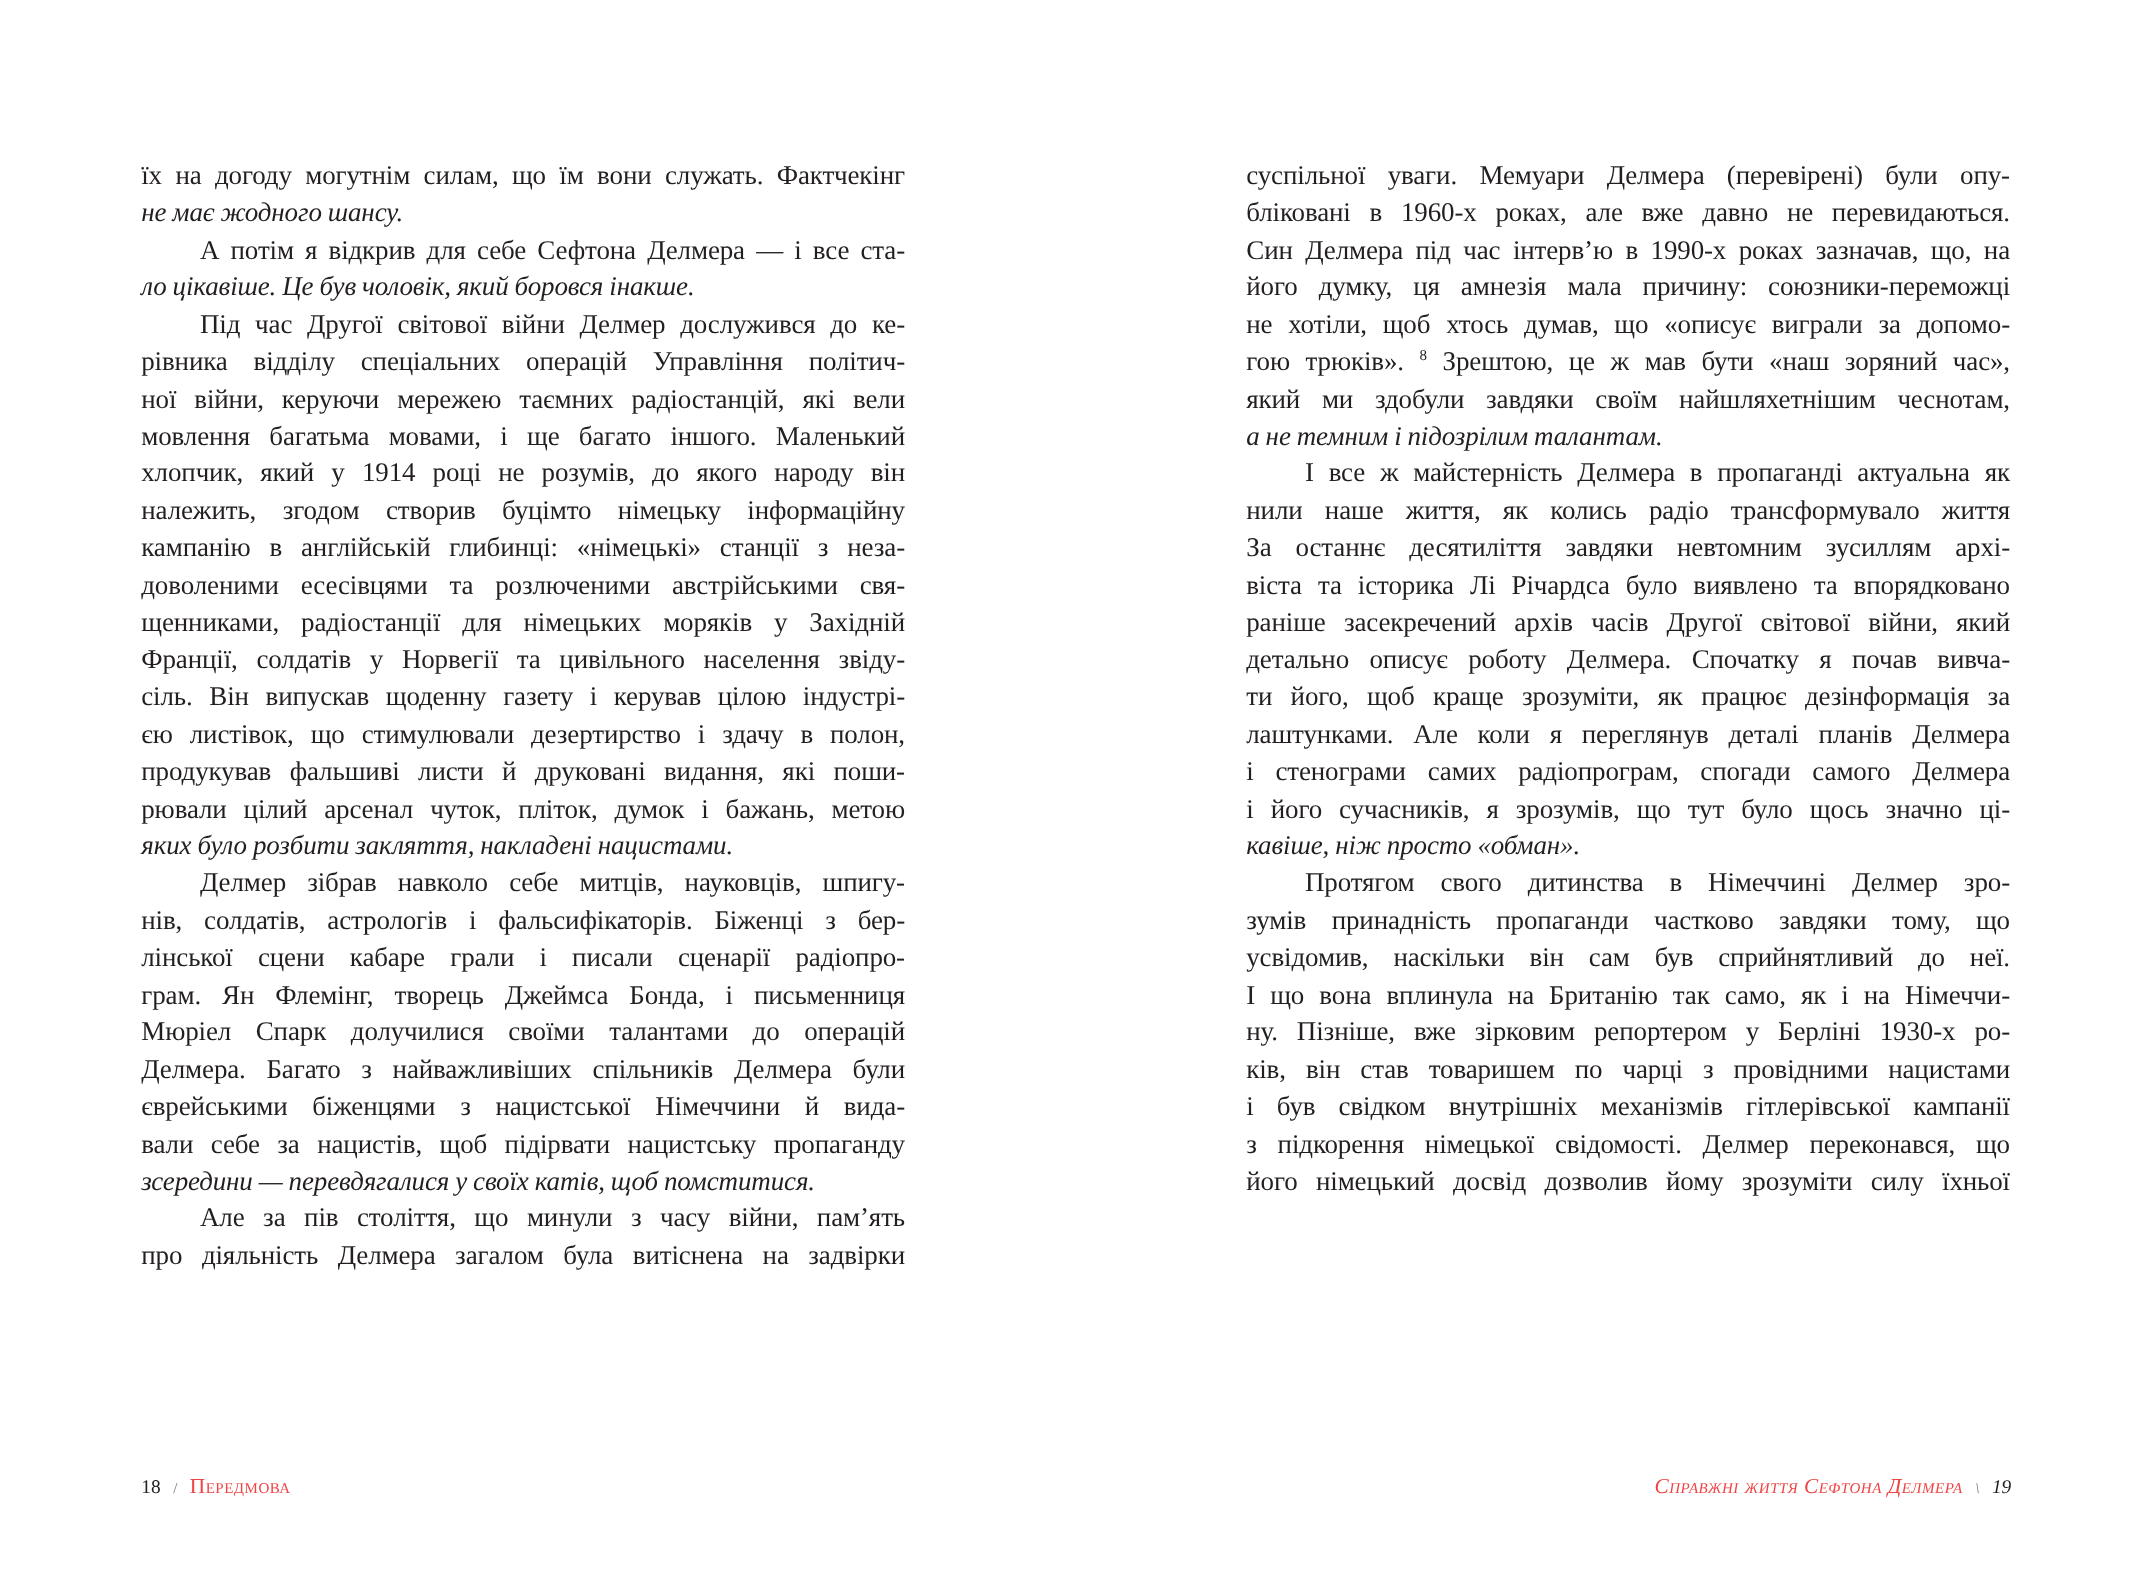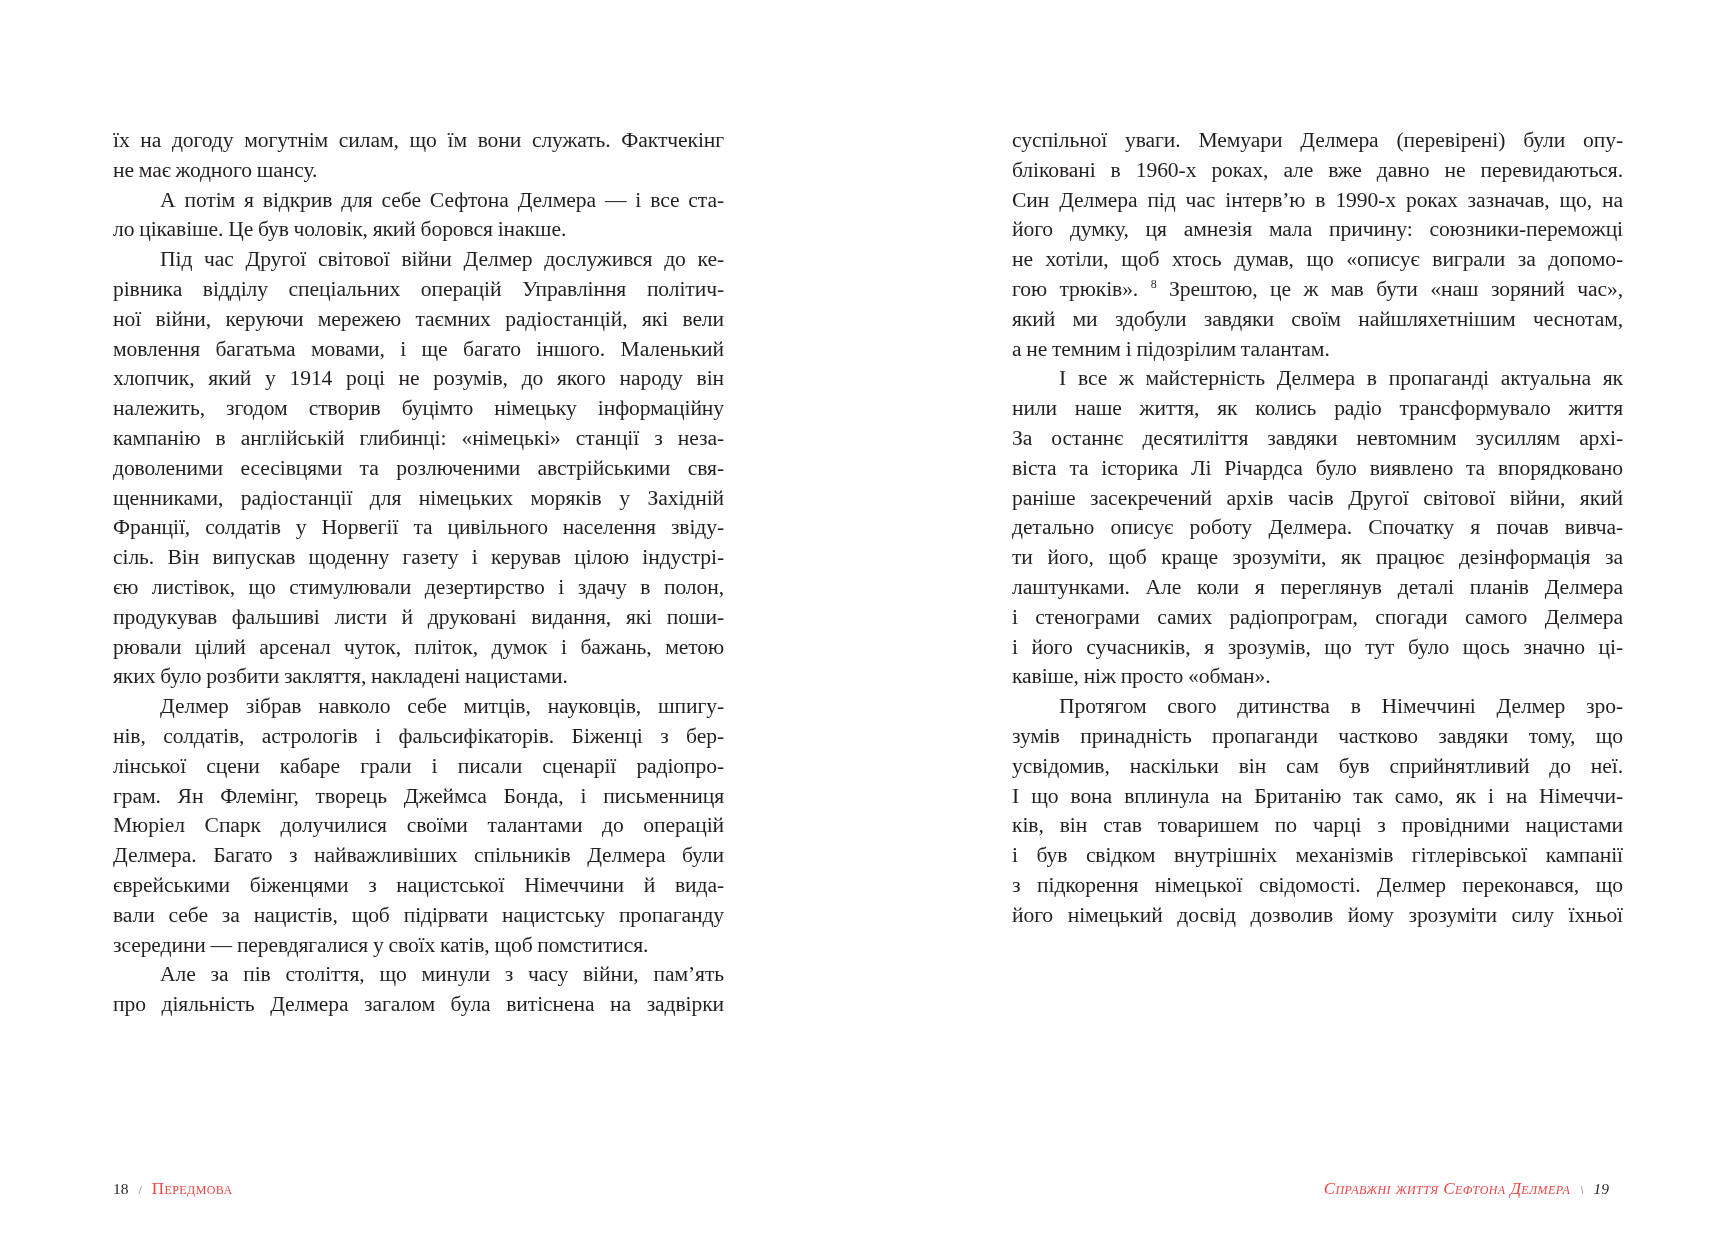--- a/index.html
+++ b/index.html
@@ -22,35 +22,36 @@
     }
     .page-left { left: 0; width: 856px; }
     .page-right { left: 856px; width: 857px; }
 
     .text-block {
       position: absolute;
       top: 126px;
       width: 611px;
     }
     .page-left .text-block { left: 113px; }
-    .page-right .text-block { left: 141px; width: 611px; margin-left: 15px; }
+    .page-right .text-block { left: 141px; width: 611px; }
 
     .line {
       display: block;
       height: 29.8px;
       line-height: 29.8px;
       font-size: 21.6px;
       white-space: nowrap;
       text-align: justify;
       text-align-last: justify;
       letter-spacing: -0.1px;
       word-spacing: -0.5px;
     }
     .line.last {
       text-align-last: left;
+      font-style: italic;
     }
     .line.indent {
       padding-left: 47px;
     }
     .line.indent {
       width: calc(100% - 47px);
     }
     .line:not(.indent) { width: 100%; }
 
     sup.fn {
@@ -148,20 +149,21 @@
       <div class="line">детально описує роботу Делмера. Спочатку я почав вивча-</div>
       <div class="line">ти його, щоб краще зрозуміти, як працює дезінформація за</div>
       <div class="line">лаштунками. Але коли я переглянув деталі планів Делмера</div>
       <div class="line">і стенограми самих радіопрограм, спогади самого Делмера</div>
       <div class="line">і його сучасників, я зрозумів, що тут було щось значно ці-</div>
       <div class="line last">кавіше, ніж просто «обман».</div>
       <div class="line indent">Протягом свого дитинства в Німеччині Делмер зро-</div>
       <div class="line">зумів принадність пропаганди частково завдяки тому, що</div>
       <div class="line">усвідомив, наскільки він сам був сприйнятливий до неї.</div>
       <div class="line">І що вона вплинула на Британію так само, як і на Німеччи-</div>
+      <div class="line">ну. Пізніше, вже зірковим репортером у Берліні 1930-х ро-</div>
       <div class="line">ків, він став товаришем по чарці з провідними нацистами</div>
       <div class="line">і був свідком внутрішніх механізмів гітлерівської кампанії</div>
       <div class="line">з підкорення німецької свідомості. Делмер переконався, що</div>
       <div class="line">його німецький досвід дозволив йому зрозуміти силу їхньої</div>
     </div>
   <div class="running-footer">
     <span class="section-title">Справжні життя Сефтона Делмера</span>
     <span class="sep">\</span>
     <span class="folio">19</span>
   </div>

